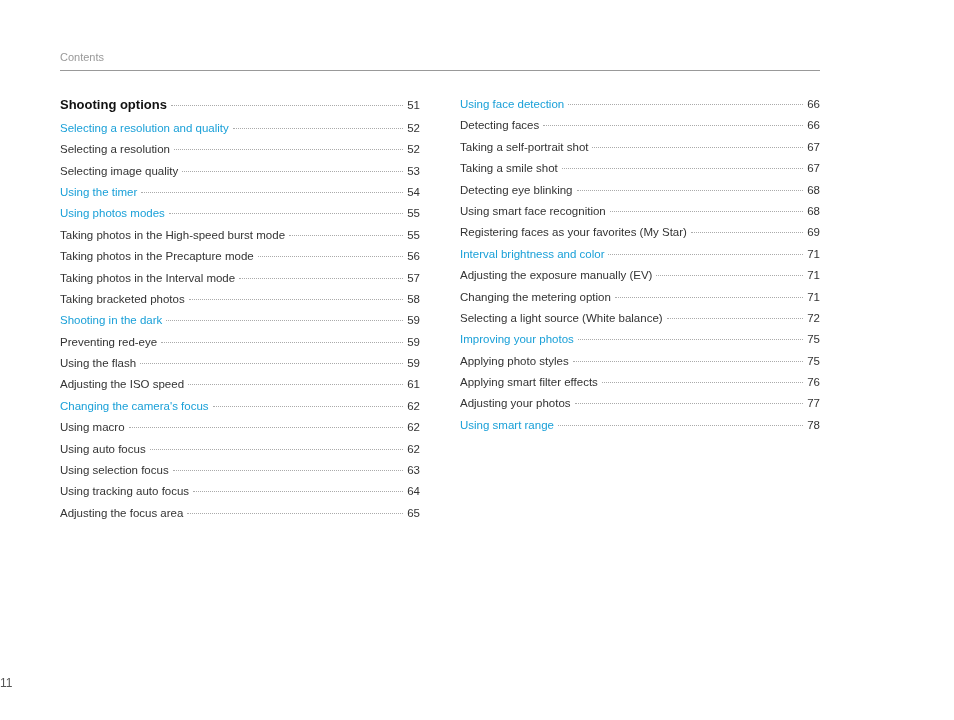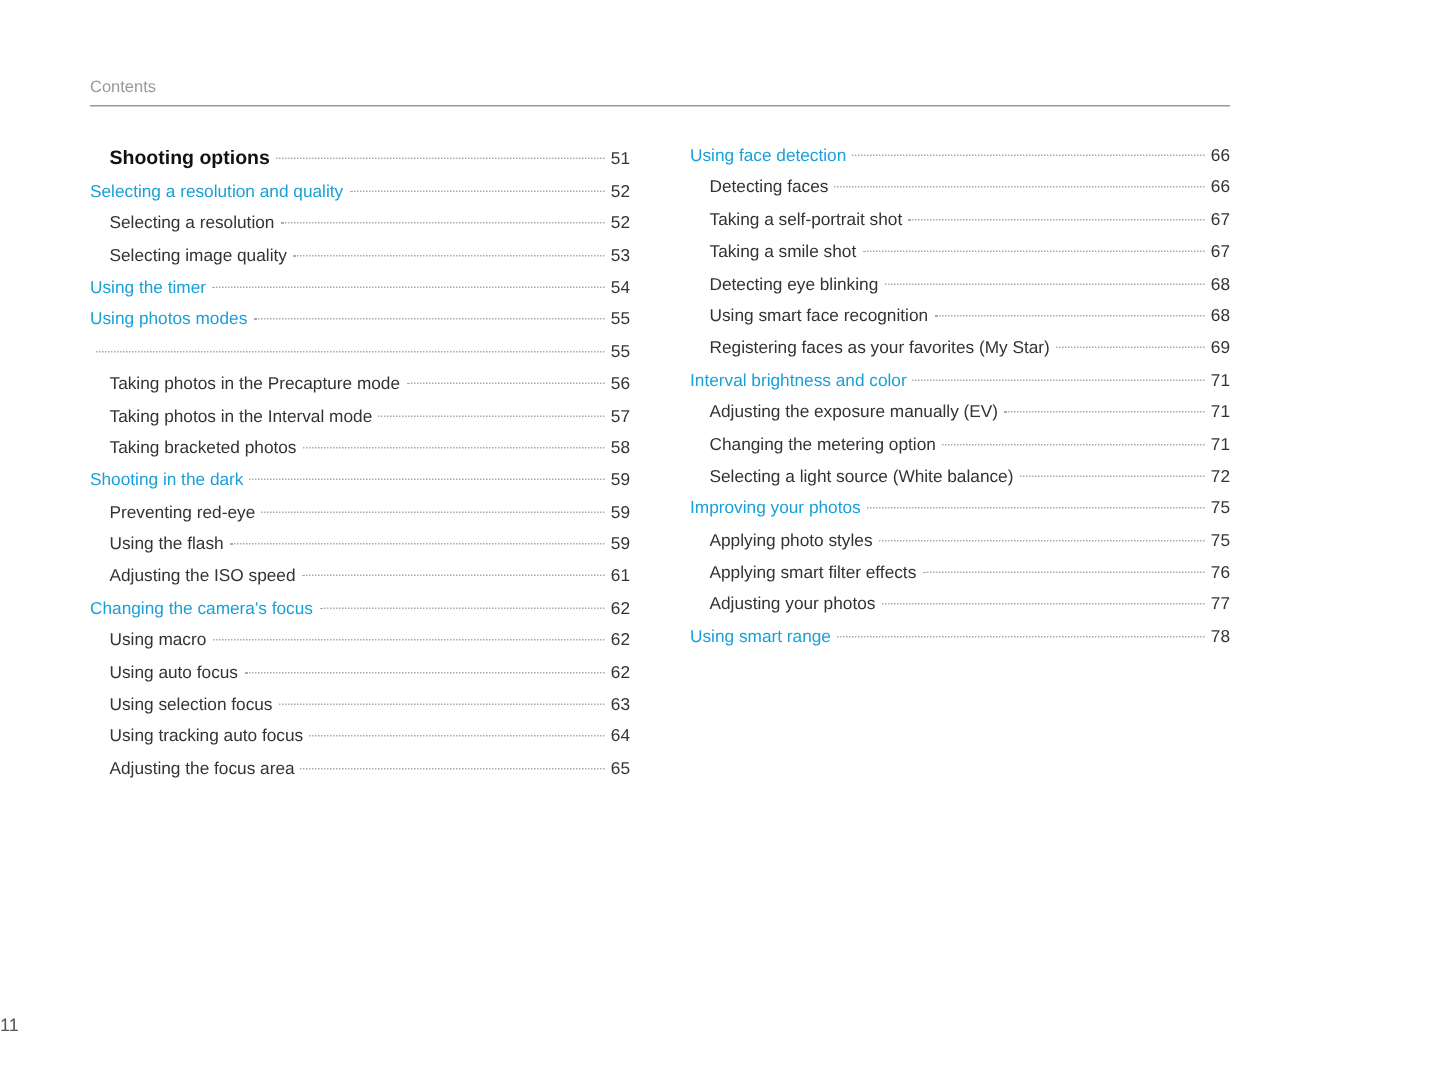--- a/index.html
+++ b/index.html
@@ -43,21 +43,20 @@
     .toc-label {
       white-space: nowrap;
       font-size: 11.5px;
     }
     .toc-label.blue {
       color: #1aa0d8;
       text-align: right;
     }
     .toc-label.black {
       color: #333;
-      margin-left: 13px;
     }
     .toc-label.bold {
       font-weight: bold;
       color: #111;
       font-size: 13px;
     }
     .toc-dots {
       flex: 1;
       border-bottom: 1px dotted #aaa;
       margin: 0 4px;
@@ -114,20 +113,21 @@
           <span class="toc-label blue">Using the timer</span>
           <span class="toc-dots"></span>
           <span class="toc-page">54</span>
         </div>
         <div class="toc-entry">
           <span class="toc-label blue">Using photos modes</span>
           <span class="toc-dots"></span>
           <span class="toc-page">55</span>
         </div>
         <div class="toc-entry">
+          <span class="toc-label black">Taking photos in the High-speed burst mode</span>
           <span class="toc-dots"></span>
           <span class="toc-page">55</span>
         </div>
         <div class="toc-entry">
           <span class="toc-label black">Taking photos in the Precapture mode</span>
           <span class="toc-dots"></span>
           <span class="toc-page">56</span>
         </div>
         <div class="toc-entry">
           <span class="toc-label black">Taking photos in the Interval mode</span>

